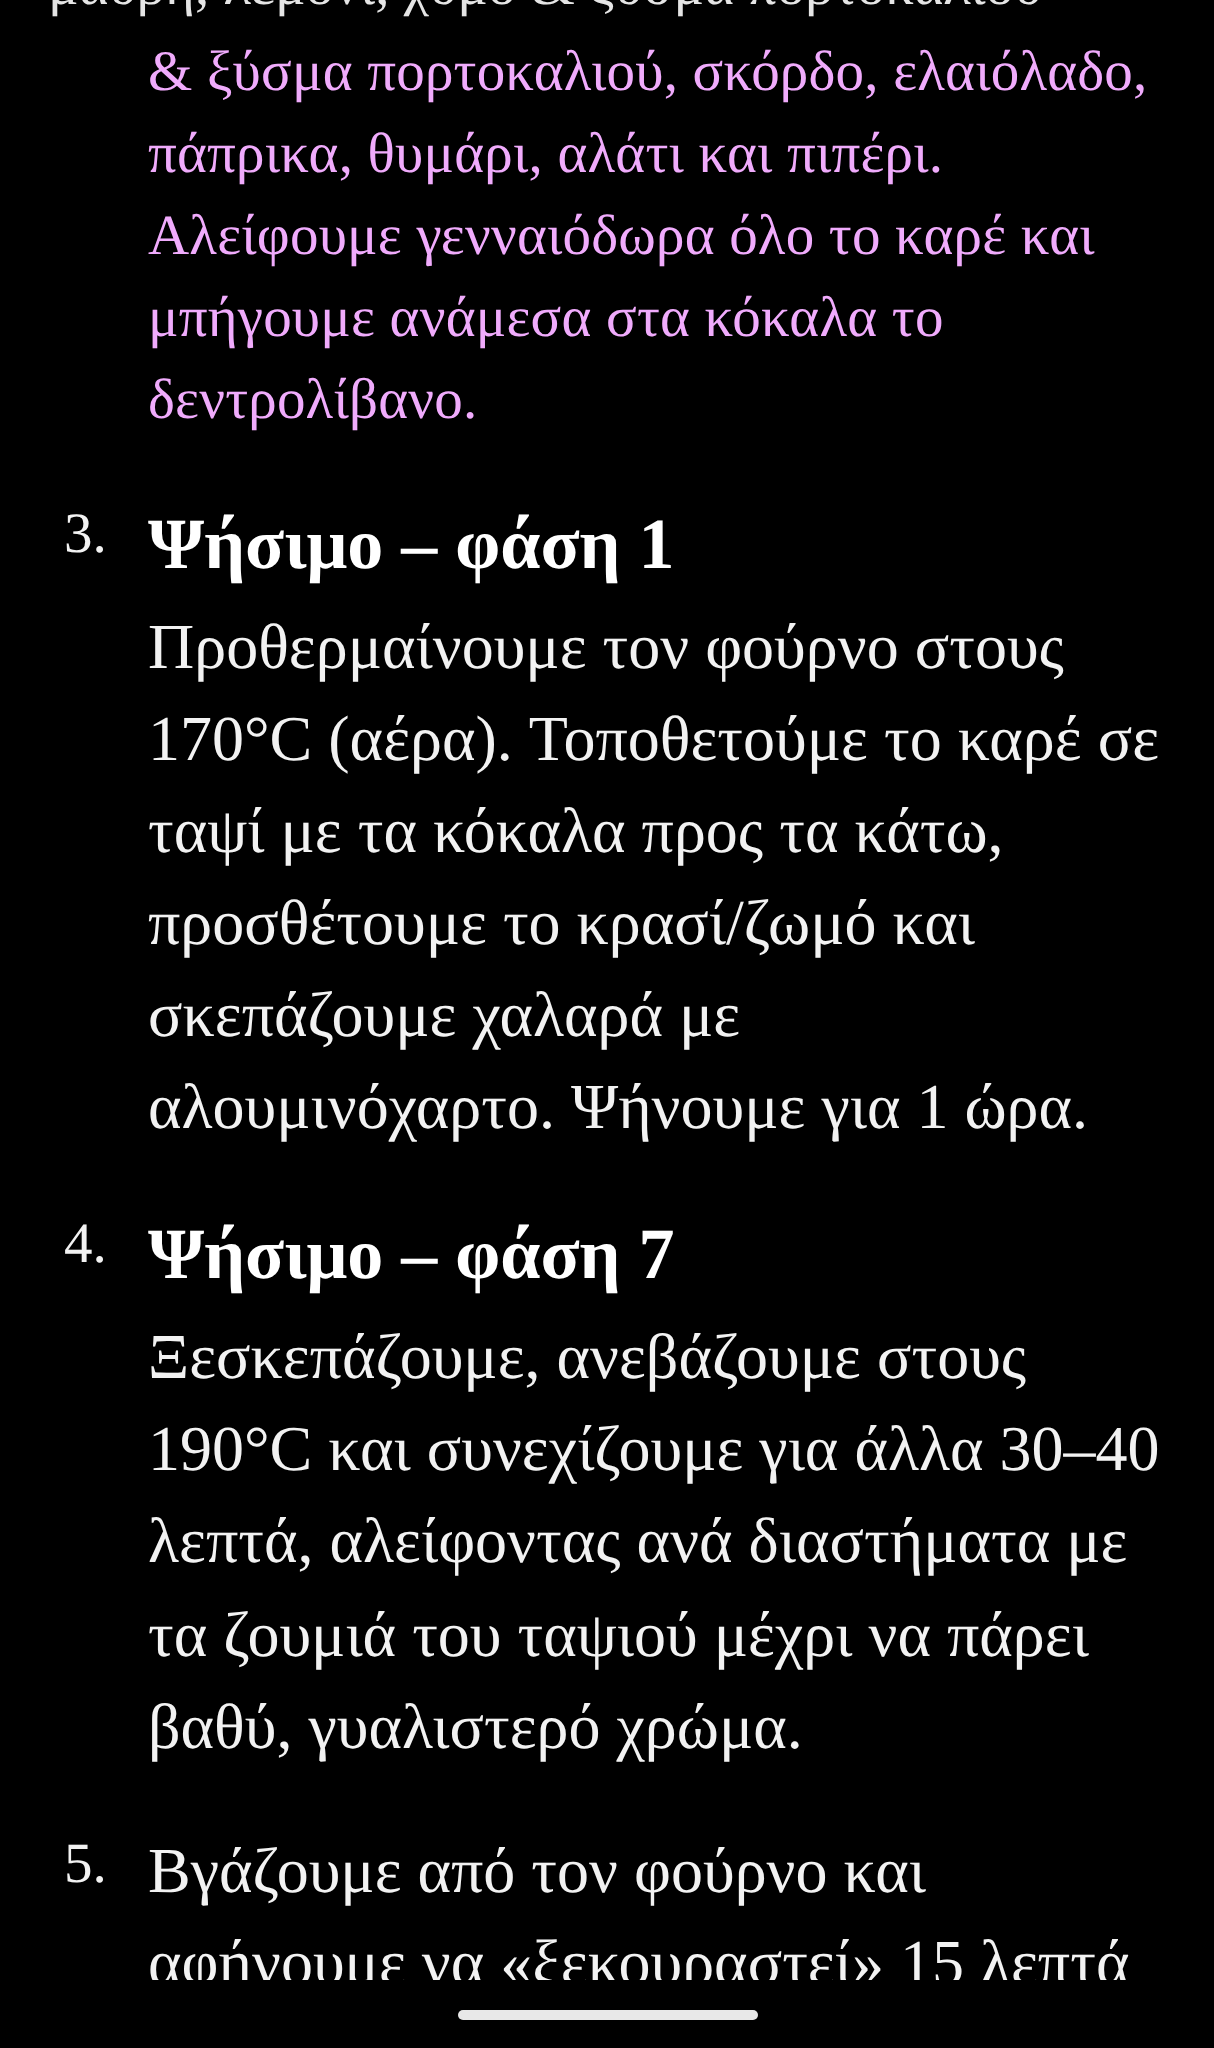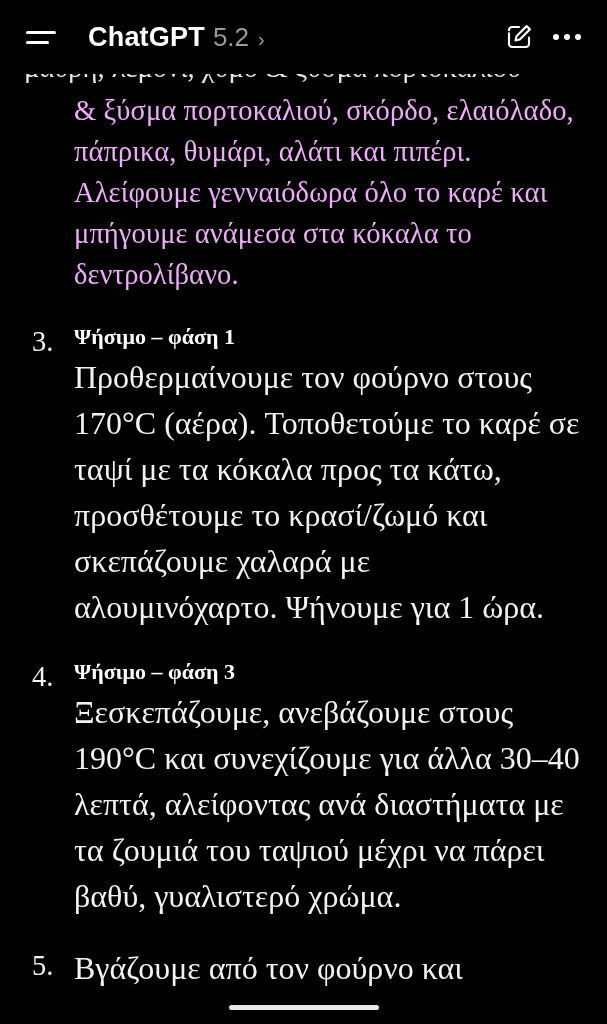--- a/index.html
+++ b/index.html
@@ -154,21 +154,21 @@
     line-height: 1.44;
     color: #f2f2f2;
     text-align: left;
     padding-left: 8px;
   }
   .step-body {
     flex: 1 1 auto;
     padding-right: 4px;
   }
   .step-title {
-    font-size: 22px;
+    font-size: 36px;
     line-height: 1.44;
     font-weight: 700;
     color: #ffffff;
     margin-bottom: 1px;
   }
   .step-text {
     font-size: 32px;
     line-height: 1.44;
     color: #f2f2f2;
   }
@@ -186,49 +186,20 @@
     height: 5px;
     border-radius: 3px;
     background: #e8e8e8;
   }
 </style>
 </head>
 <body>
 
 <div class="app">
 
-  <div class="topbar">
-
-    <div class="hamburger">
-      <span></span>
-      <span></span>
-    </div>
-
-    <div class="title-wrap">
-      <div class="app-title">ChatGPT</div>
-      <div class="model-badge">5.2</div>
-      <div class="chevron-right">›</div>
-    </div>
-
-    <div class="topbar-spacer"></div>
-
-    <div class="icon-btn">
-      <svg width="30" height="30" viewBox="0 0 24 24" fill="none" stroke="#ffffff" stroke-width="1.7" stroke-linecap="round" stroke-linejoin="round">
-        <path d="M4 6.5A2.5 2.5 0 0 1 6.5 4H12"></path>
-        <path d="M20 12.5V17.5A2.5 2.5 0 0 1 17.5 20H6.5A2.5 2.5 0 0 1 4 17.5V9"></path>
-        <path d="M18.1 3.3 20.7 5.9 12.6 14l-3.4.8.8-3.4z"></path>
-      </svg>
-    </div>
-
-    <div class="dots">
-      <i></i>
-      <i></i>
-      <i></i>
-    </div>
-  </div>
 
   <div class="content">
 
     <div class="clipped-line">
       <span>μαύρη, λεμόνι, χυμό &amp; ξύσμα πορτοκαλιού</span>
     </div>
 
     <div class="para intro-block">&amp; ξύσμα πορτοκαλιού, σκόρδο, ελαιόλαδο, πάπρικα, θυμάρι, αλάτι και πιπέρι. Αλείφουμε γενναιόδωρα όλο το καρέ και μπήγουμε ανάμεσα στα κόκαλα το δεντρολίβανο.</div>
 
     <ol class="steps">
@@ -237,21 +208,21 @@
         <div class="num">3.</div>
         <div class="step-body">
           <div class="step-title">Ψήσιμο – φάση 1</div>
           <div class="step-text">Προθερμαίνουμε τον φούρνο στους 170°C (αέρα). Τοποθετούμε το καρέ σε ταψί με τα κόκαλα προς τα κάτω, προσθέτουμε το κρασί/ζωμό και σκεπάζουμε χαλαρά με αλουμινόχαρτο. Ψήνουμε για 1 ώρα.</div>
         </div>
       </li>
 
       <li>
         <div class="num">4.</div>
         <div class="step-body">
-          <div class="step-title">Ψήσιμο – φάση 3</div>
+          <div class="step-title">Ψήσιμο – φάση 7</div>
           <div class="step-text">Ξεσκεπάζουμε, ανεβάζουμε στους 190°C και συνεχίζουμε για άλλα 30–40 λεπτά, αλείφοντας ανά διαστήματα με τα ζουμιά του ταψιού μέχρι να πάρει βαθύ, γυαλιστερό χρώμα.</div>
         </div>
       </li>
 
       <li>
         <div class="num">5.</div>
         <div class="step-body">
           <div class="step-text">Βγάζουμε από τον φούρνο και αφήνουμε να «ξεκουραστεί» 15 λεπτά πριν το κόψουμε. Αυτό κάνει τη διαφορά στη ζουμερότητα.</div>
         </div>
       </li>

